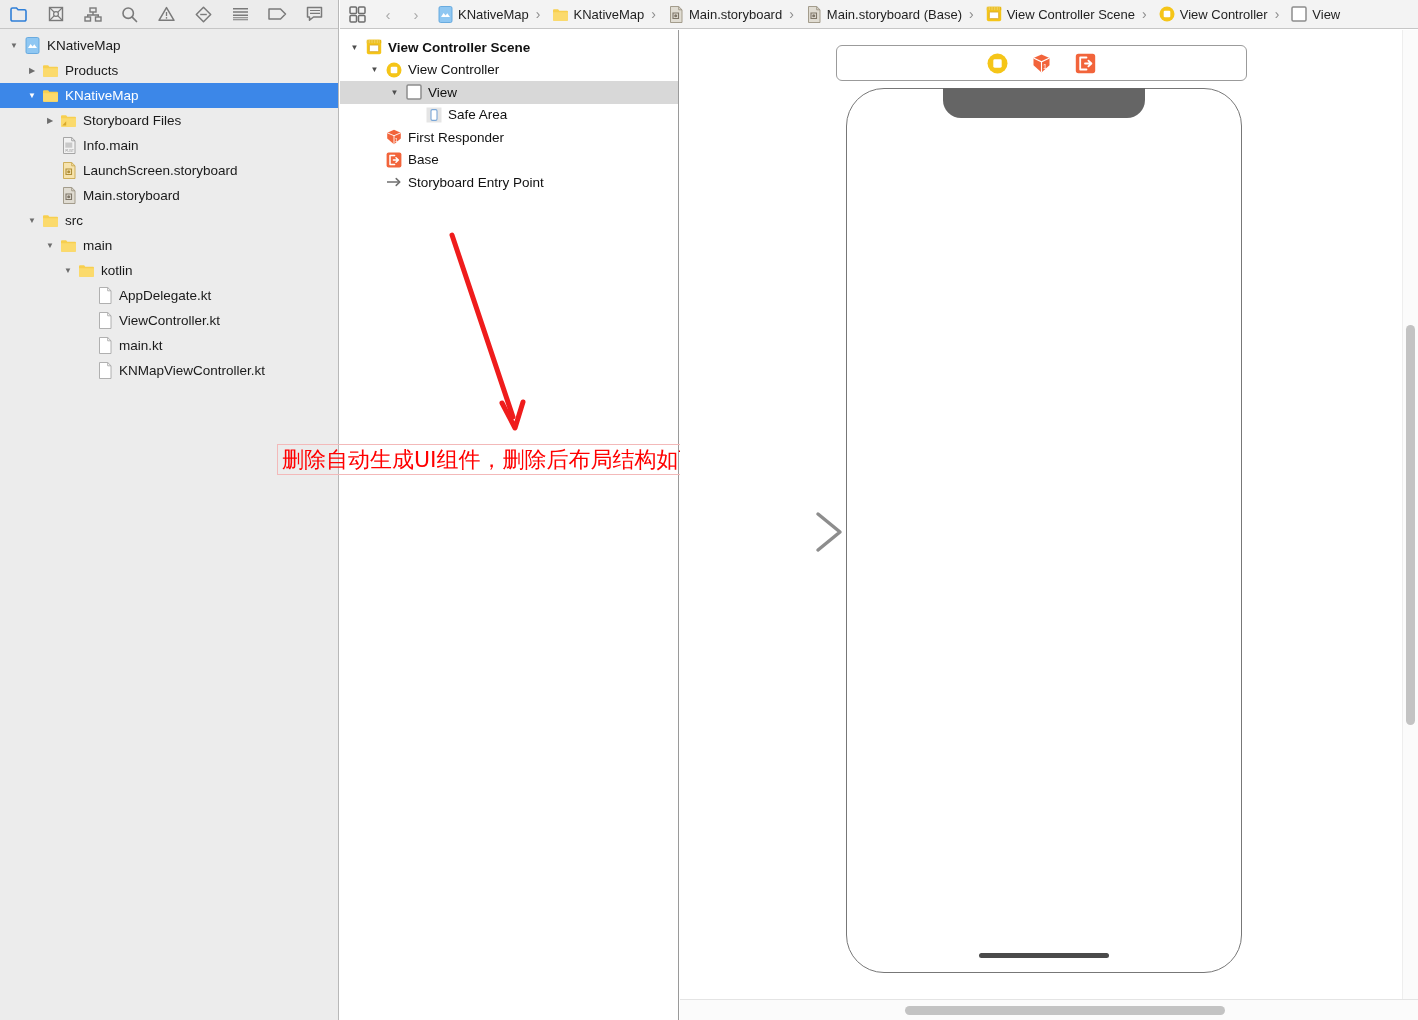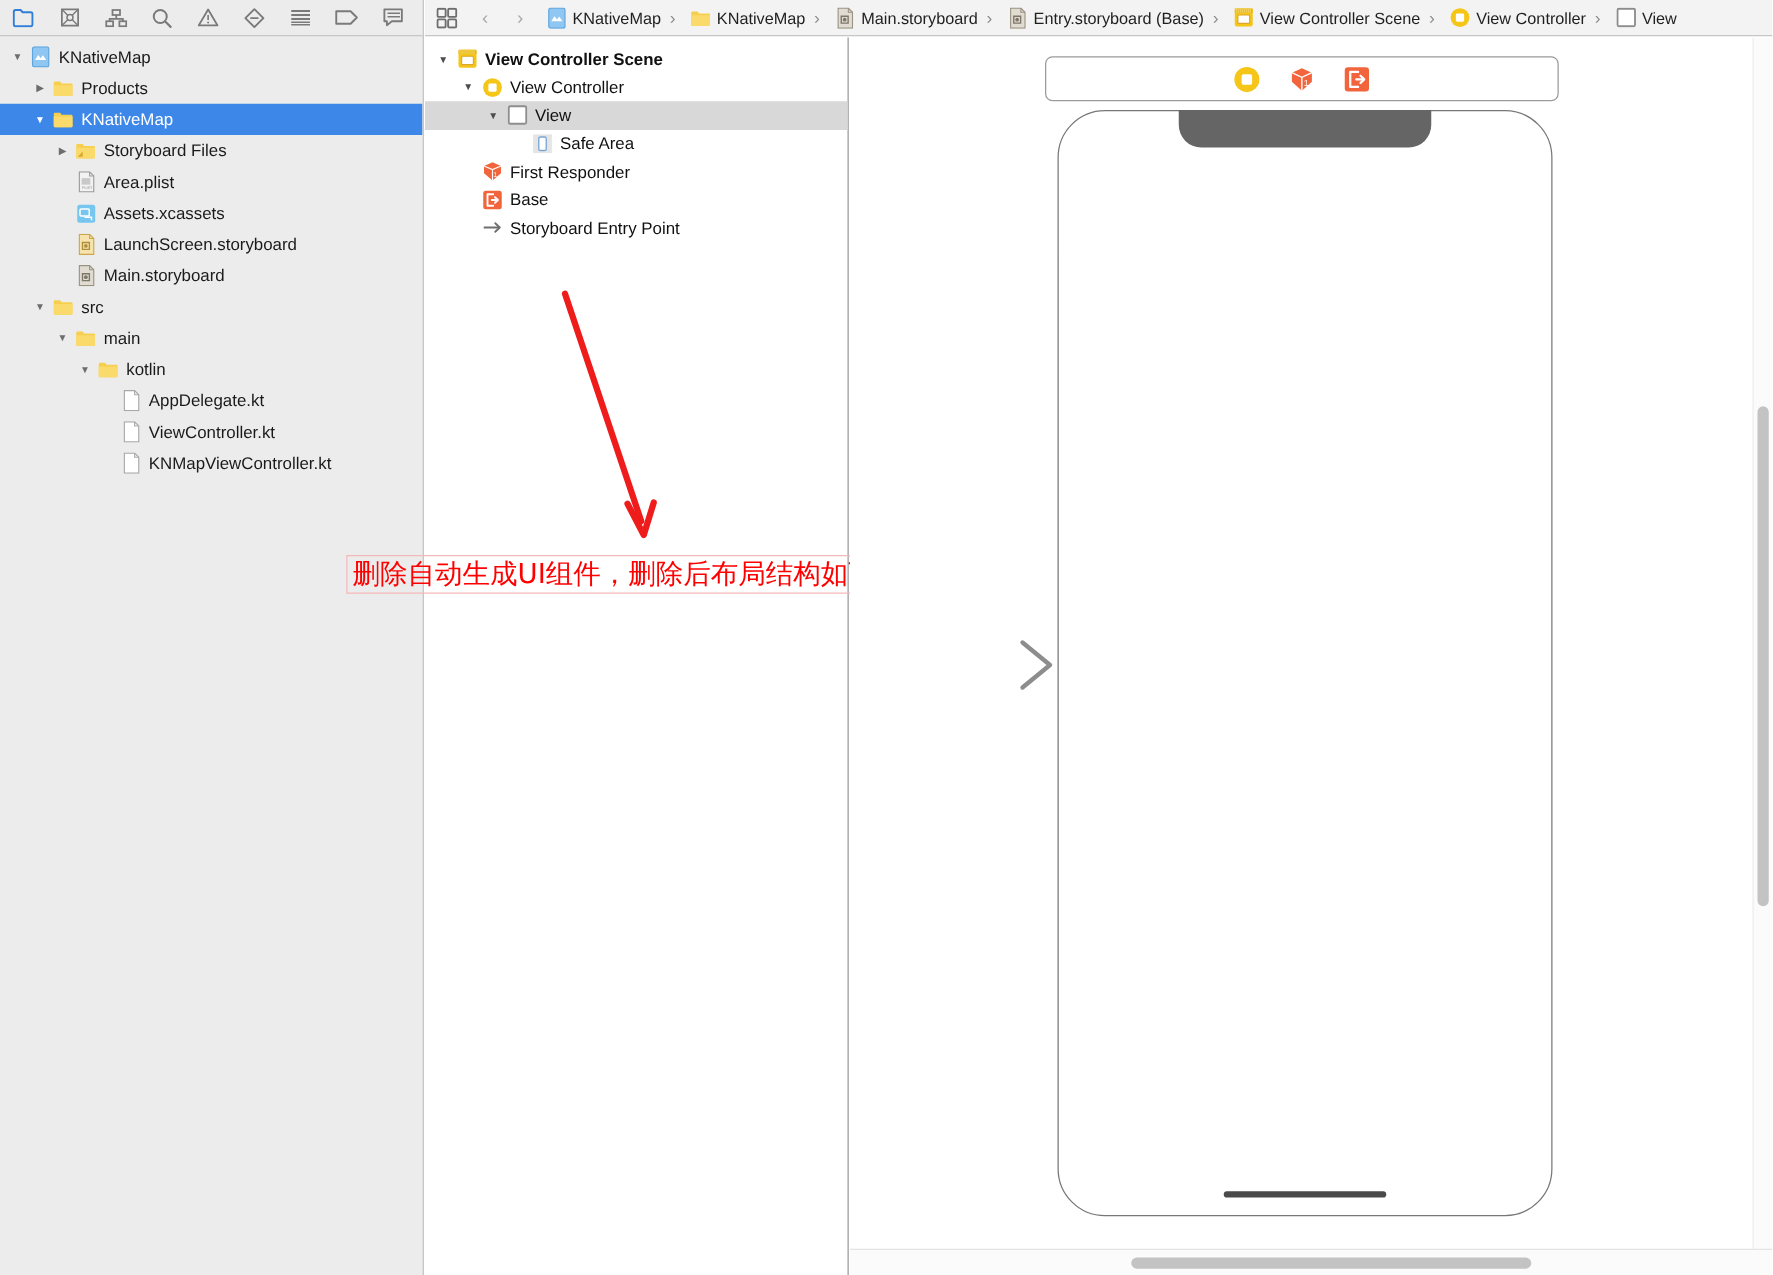--- a/index.html
+++ b/index.html
@@ -330,33 +330,21 @@
           <div style="width:42px;flex:0 0 42px;"></div>
           <div class="disc none"></div>
           <div class="ficon">
             <svg width="14" height="17" viewBox="0 0 14 17">
               <path d="M1.5 0.5h8.2L13 3.8v12.7H1.5z" fill="#f2f2f2" stroke="#9c9c9c" stroke-width="0.9"></path>
               <path d="M9.7 0.5V3.8H13" fill="none" stroke="#9c9c9c" stroke-width="0.9"></path>
               <rect x="3.3" y="5.5" width="7" height="5.2" fill="#c9c9c9"></rect>
               <text x="3.6" y="14.6" font-size="3" fill="#8a8a8a" font-family="Liberation Sans, sans-serif">PLIST</text>
             </svg>
           </div>
-          <div class="flabel">Area.plist</div>
-        </div>
-        <div class="tree-row">
-          <div style="width:42px;flex:0 0 42px;"></div>
-          <div class="disc none"></div>
-          <div class="ficon">
-            <svg width="16" height="16" viewBox="0 0 16 16">
-              <rect x="0.8" y="0.8" width="14.4" height="14.4" rx="2" fill="#76c6ef"></rect>
-              <rect x="3" y="4.2" width="7.4" height="5.6" rx="0.8" fill="none" stroke="#ffffff" stroke-width="1.2"></rect>
-              <path d="M6.6 10.8h5.6v2.4" fill="none" stroke="#ffffff" stroke-width="1.2"></path>
-            </svg>
-          </div>
-          <div class="flabel">Assets.xcassets</div>
+          <div class="flabel">Info.main</div>
         </div>
         <div class="tree-row">
           <div style="width:42px;flex:0 0 42px;"></div>
           <div class="disc none"></div>
           <div class="ficon">
             <svg width="14" height="17" viewBox="0 0 14 17">
               <path d="M1.5 0.5h8.2L13 3.8v12.7H1.5z" fill="#f6e3ae" stroke="#c9a84e" stroke-width="0.9"></path>
               <path d="M9.7 0.5V3.8H13" fill="none" stroke="#c9a84e" stroke-width="0.9"></path>
               <path d="M4 7h5.5v5.5H4z" fill="none" stroke="#b08f39" stroke-width="1.1"></path>
               <circle cx="6.7" cy="9.7" r="1.5" fill="#b08f39"></circle>
@@ -424,20 +412,31 @@
         <div class="tree-row">
           <div style="width:78px;flex:0 0 78px;"></div>
           <div class="disc none"></div>
           <div class="ficon">
             <svg width="14" height="17" viewBox="0 0 14 17">
               <path d="M1.5 0.5h8.2L13 3.8v12.7H1.5z" fill="#ffffff" stroke="#a8a8a8" stroke-width="0.9"></path>
               <path d="M9.7 0.5V3.8H13" fill="none" stroke="#a8a8a8" stroke-width="0.9"></path>
             </svg>
           </div>
           <div class="flabel">ViewController.kt</div>
+        </div>
+        <div class="tree-row">
+          <div style="width:78px;flex:0 0 78px;"></div>
+          <div class="disc none"></div>
+          <div class="ficon">
+            <svg width="14" height="17" viewBox="0 0 14 17">
+              <path d="M1.5 0.5h8.2L13 3.8v12.7H1.5z" fill="#ffffff" stroke="#a8a8a8" stroke-width="0.9"></path>
+              <path d="M9.7 0.5V3.8H13" fill="none" stroke="#a8a8a8" stroke-width="0.9"></path>
+            </svg>
+          </div>
+          <div class="flabel">main.kt</div>
         </div>
         <div class="tree-row">
           <div style="width:78px;flex:0 0 78px;"></div>
           <div class="disc none"></div>
           <div class="ficon">
             <svg width="14" height="17" viewBox="0 0 14 17">
               <path d="M1.5 0.5h8.2L13 3.8v12.7H1.5z" fill="#ffffff" stroke="#a8a8a8" stroke-width="0.9"></path>
               <path d="M9.7 0.5V3.8H13" fill="none" stroke="#a8a8a8" stroke-width="0.9"></path>
             </svg>
           </div>
@@ -492,21 +491,21 @@
         <div class="crumb-sep">›</div>
         <div class="crumb">
           <div class="cicon">
             <svg width="14" height="17" viewBox="0 0 14 17">
               <path d="M1.5 0.5h8.2L13 3.8v12.7H1.5z" fill="#e0dcd2" stroke="#9b9382" stroke-width="0.9"></path>
               <path d="M9.7 0.5V3.8H13" fill="none" stroke="#9b9382" stroke-width="0.9"></path>
               <path d="M4 7h5.5v5.5H4z" fill="none" stroke="#7e7668" stroke-width="1.1"></path>
               <circle cx="6.7" cy="9.7" r="1.5" fill="#7e7668"></circle>
             </svg>
           </div>
-          <span>Entry.storyboard (Base)</span>
+          <span>Main.storyboard (Base)</span>
         </div>
         <div class="crumb-sep">›</div>
         <div class="crumb">
           <div class="cicon">
             <svg width="16" height="16" viewBox="0 0 16 16">
               <rect x="0.8" y="0.8" width="14.4" height="14.4" rx="1.8" fill="#f5c518"></rect>
               <rect x="0.8" y="0.8" width="14.4" height="3.4" fill="#e7b711"></rect>
               <path d="M2 0.9v3.3M3.6 0.9v3.3M5.2 0.9v3.3M6.8 0.9v3.3M8.4 0.9v3.3M10 0.9v3.3M11.6 0.9v3.3M13.2 0.9v3.3" stroke="#f8dd7c" stroke-width="0.7"></path>
               <rect x="3.3" y="6" width="9.4" height="6.7" rx="0.8" fill="#ffffff" stroke="#d9a82c" stroke-width="0.9"></rect>
             </svg>

